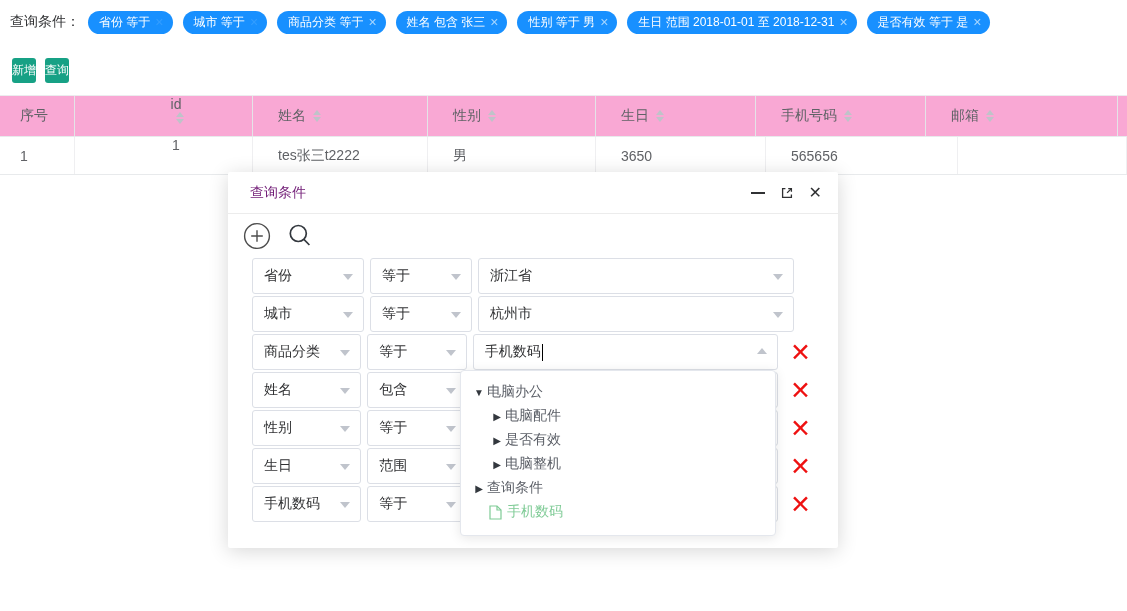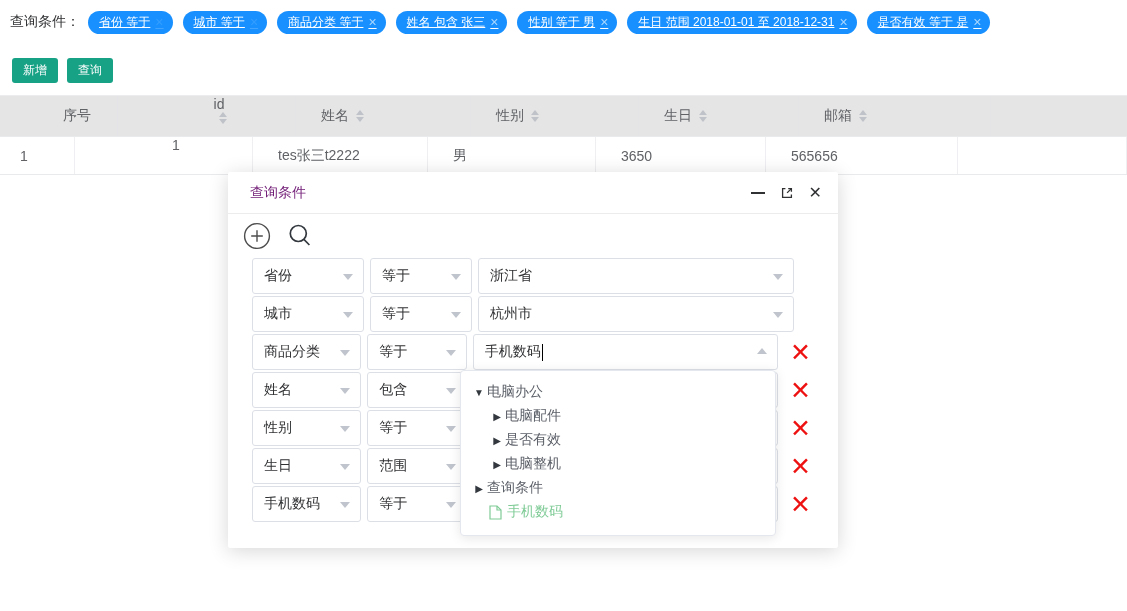--- a/index.html
+++ b/index.html
@@ -6,29 +6,29 @@
   body{
     width:1127px;height:611px;position:relative;background:#fff;overflow:hidden;
     font-family:"Liberation Sans","DejaVu Sans",sans-serif;
     -webkit-font-smoothing:antialiased;
   }
   
   .filter-bar{position:absolute;top:0;left:0;right:0;height:44px;display:flex;align-items:center;padding-left:10px;}
   .filter-bar-label{font-size:14px;color:#303133;margin-right:8px;white-space:nowrap;}
   .tags{display:flex;align-items:center;gap:10px;}
   .tag{background:#1890ff;color:#fff;height:23px;border-radius:12px;padding:0 9px 0 11px;
-       font-size:12px;display:inline-flex;align-items:center;white-space:nowrap;cursor:default;text-decoration:underline;}
+       font-size:12px;display:inline-flex;align-items:center;white-space:nowrap;cursor:default;}
   .tag-close{margin-left:5px;color:#a7d6ff;font-size:14px;line-height:1;cursor:pointer;}
   .tag--faint .tag-close{opacity:.18;}
   
   .action-bar{position:absolute;top:58px;left:12px;display:flex;gap:9px;}
-  .btn{background:#17a185;color:#fff;font-size:12px;height:25px;padding:0 11px;border:none;border-radius:3px;cursor:pointer;font-family:inherit;}
+  .btn{background:#17a185;color:#fff;font-size:12px;height:25px;padding:0 0;border:none;border-radius:3px;cursor:pointer;font-family:inherit;}
   
   .grid{position:absolute;top:95px;left:0;width:1127px;font-size:14px;color:#606266;}
-  .grid-head{display:flex;height:40px;background:#e5e5e5;border-top:1px solid #ececee;border-bottom:1px solid #e8eaec;align-items:stretch;padding-left:43px;}
+  .grid-head{display:flex;height:40px;background:#f9a8d4;border-top:1px solid #ececee;border-bottom:1px solid #e8eaec;align-items:stretch;}
   .grid-row{display:flex;height:37px;border-bottom:1px solid #e8eaec;align-items:stretch;background:#fff;}
   .gc{display:flex;align-items:center;padding-left:25px;box-sizing:border-box;border-right:1px solid #e4e4e7;overflow:hidden;white-space:nowrap;}
   .grid-row .gc{border-right:1px solid #efeff1;}
   .gc-0{width:75px;padding-left:20px;}
   .gc-1{width:178px;flex-direction:column;}
   .gc-2{width:175px;}
   .gc-3{width:168px;}
   .gc-4{width:160px;}
   .gc-5{width:170px;}
   .gc-6{width:192px;}
@@ -140,20 +140,27 @@
           <i class="dn"></i>
         </span>
     </div>
     <div class="gc gc-4">
       <span>生日</span>
       <span class="sort">
           <i class="up"></i>
           <i class="dn"></i>
         </span>
     </div>
+    <div class="gc gc-5">
+      <span>手机号码</span>
+      <span class="sort">
+          <i class="up"></i>
+          <i class="dn"></i>
+        </span>
+    </div>
     <div class="gc gc-6">
       <span>邮箱</span>
       <span class="sort">
           <i class="up"></i>
           <i class="dn"></i>
         </span>
     </div>
     <div class="gc gc-fill"></div>
   </div>
   <div class="grid-row">

